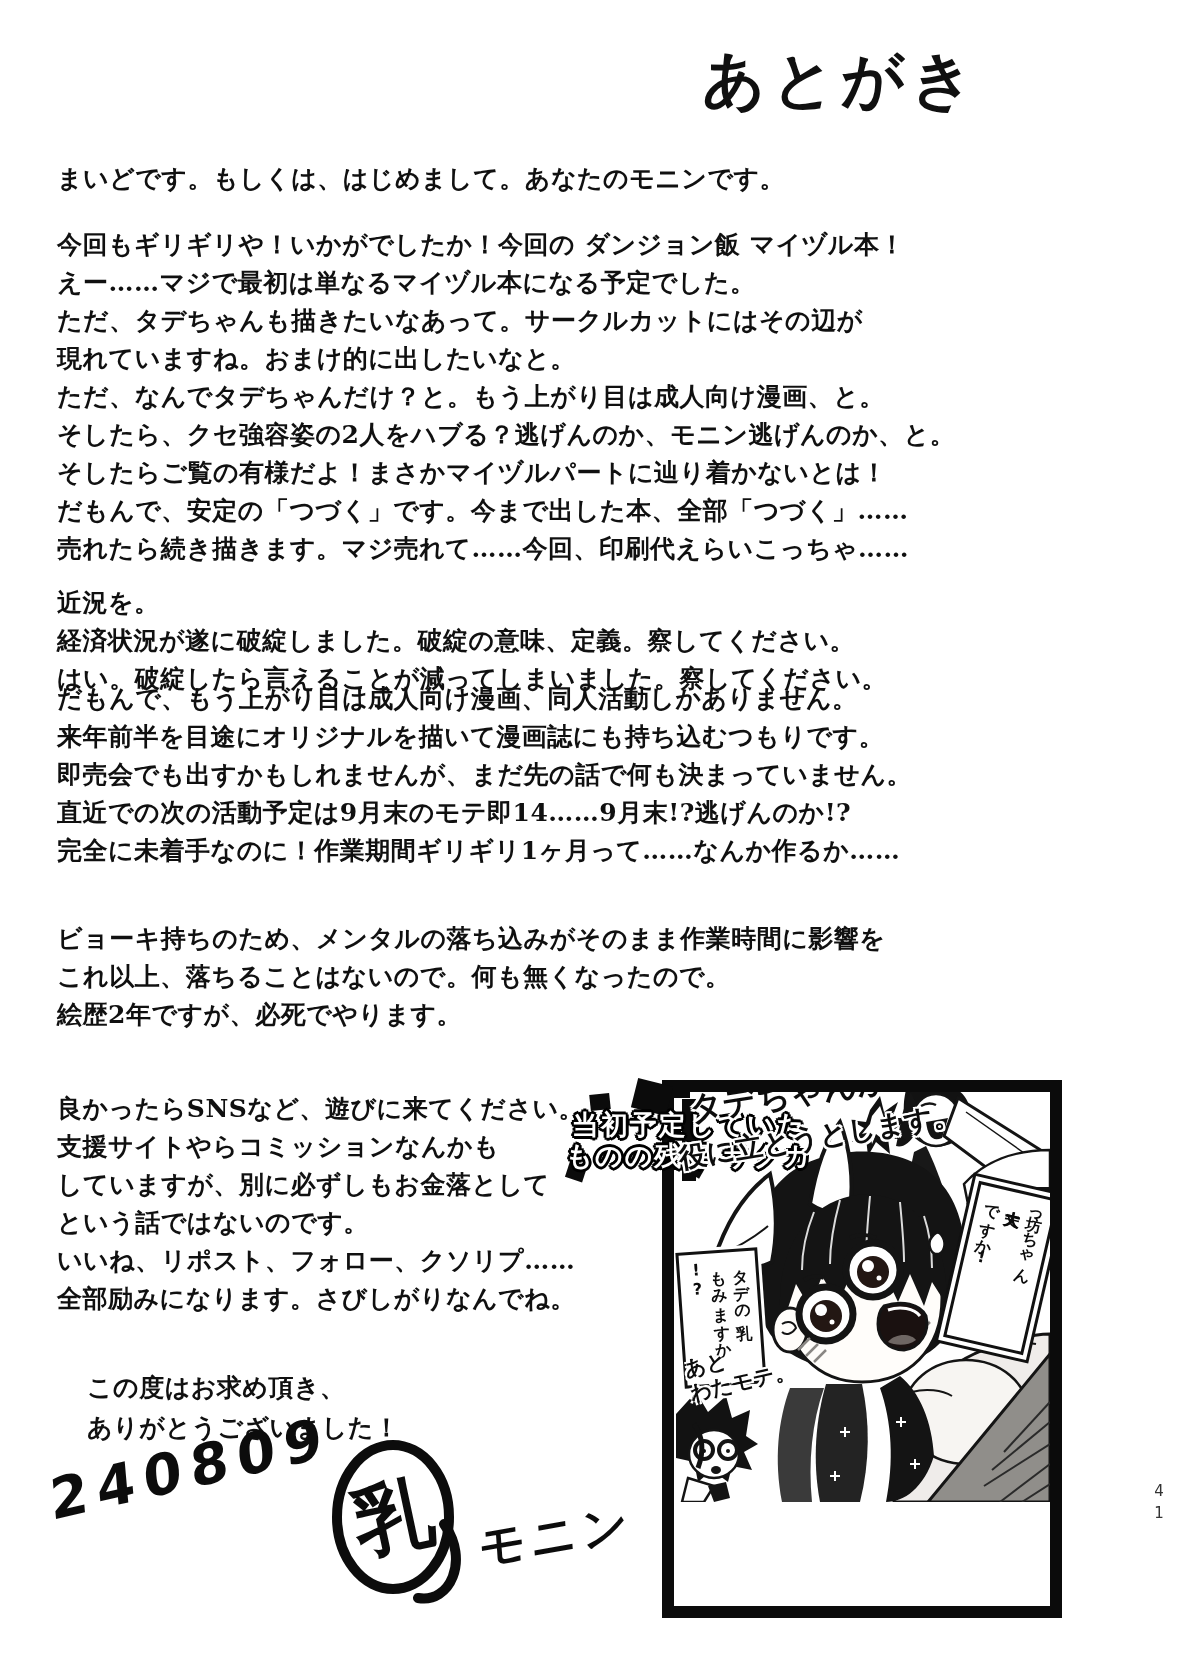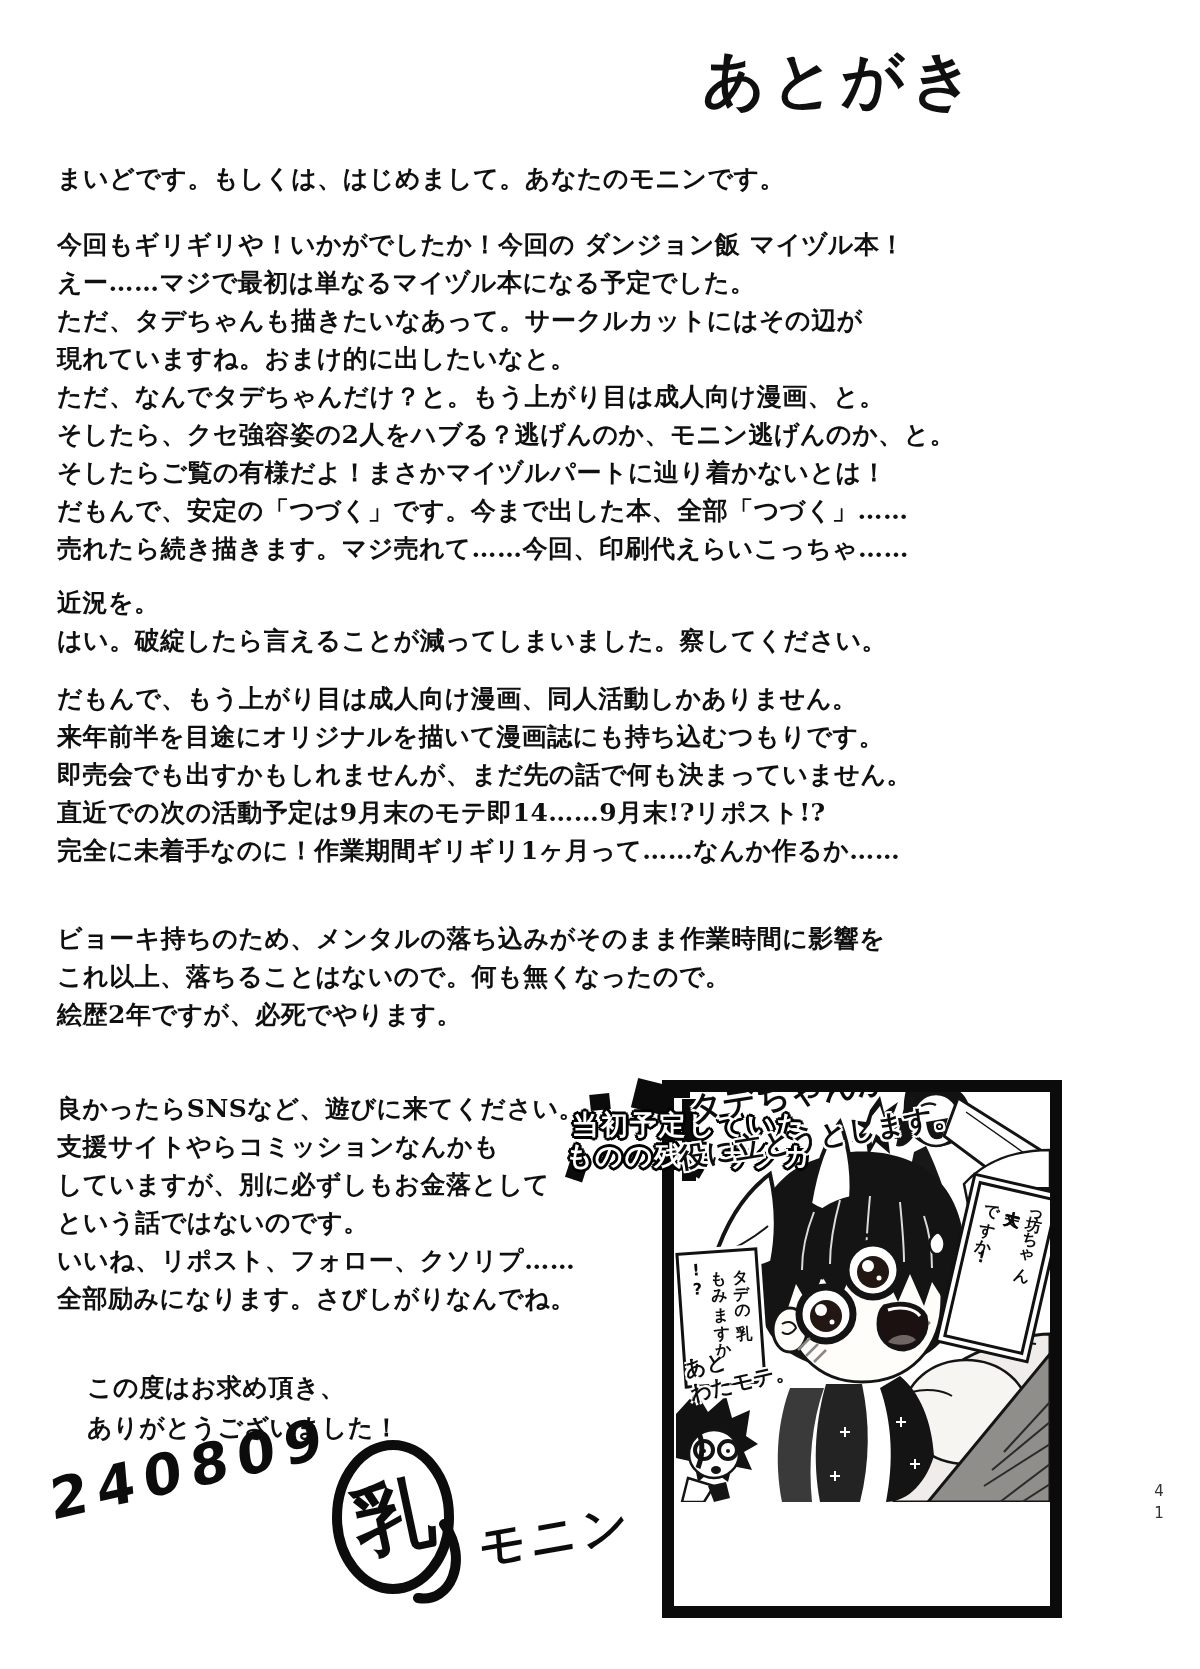--- a/index.html
+++ b/index.html
@@ -131,28 +131,29 @@
     <div class="line">現れていますね。おまけ的に出したいなと。</div>
     <div class="line">ただ、なんでタデちゃんだけ？と。もう上がり目は成人向け漫画、と。</div>
     <div class="line">そしたら、クセ強容姿の2人をハブる？逃げんのか、モニン逃げんのか、と。</div>
     <div class="line">そしたらご覧の有様だよ！まさかマイヅルパートに辿り着かないとは！</div>
     <div class="line">だもんで、安定の「つづく」です。今まで出した本、全部「つづく」……</div>
     <div class="line">売れたら続き描きます。マジ売れて……今回、印刷代えらいこっちゃ……</div>
   </div>
 
   <div class="para" style="top:584px">
     <div class="line">近況を。</div>
+    <div class="line">経済状況が遂に破綻しました。破綻の意味、定義。察してください。</div>
     <div class="line">はい。破綻したら言えることが減ってしまいました。察してください。</div>
   </div>
 
   <div class="para" style="top:680px">
     <div class="line">だもんで、もう上がり目は成人向け漫画、同人活動しかありません。</div>
     <div class="line">来年前半を目途にオリジナルを描いて漫画誌にも持ち込むつもりです。</div>
     <div class="line">即売会でも出すかもしれませんが、まだ先の話で何も決まっていません。</div>
-    <div class="line">直近での次の活動予定は9月末のモテ即14……9月末!?リポスト!?</div>
+    <div class="line">直近での次の活動予定は9月末のモテ即14……9月末!?逃げんのか!?</div>
     <div class="line">完全に未着手なのに！作業期間ギリギリ1ヶ月って……なんか作るか……</div>
   </div>
 
   <div class="para" style="top:920px">
     <div class="line">ビョーキ持ちのため、メンタルの落ち込みがそのまま作業時間に影響を</div>
     <div class="line">これ以上、落ちることはないので。何も無くなったので。</div>
     <div class="line">絵歴2年ですが、必死でやります。</div>
   </div>
 
   <div class="para" style="top:1090px">

